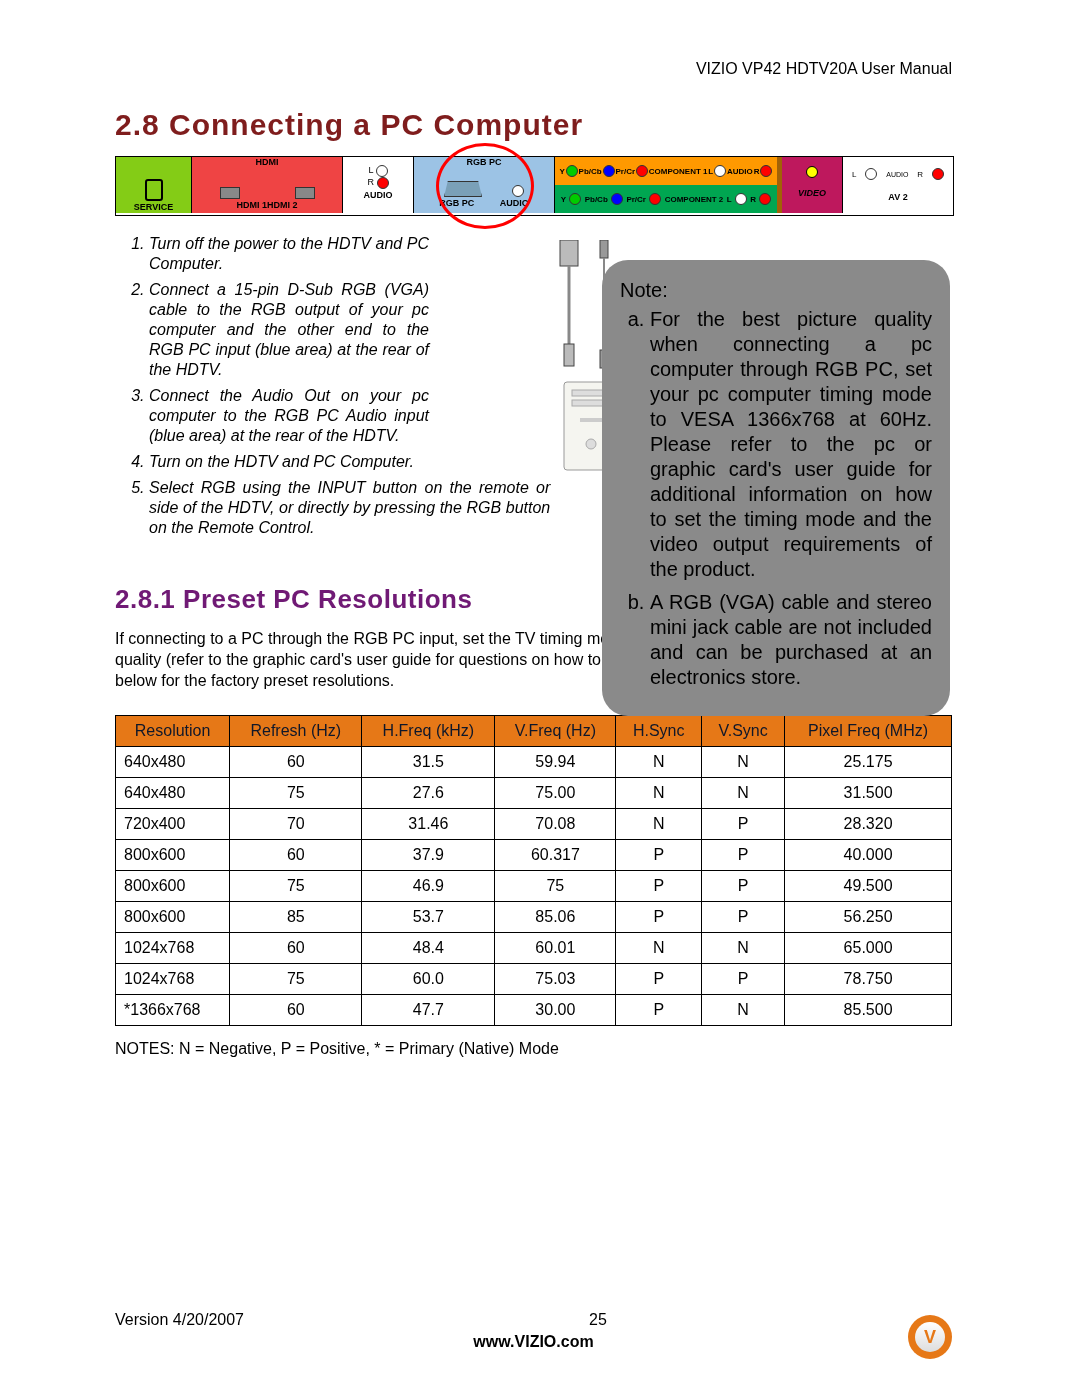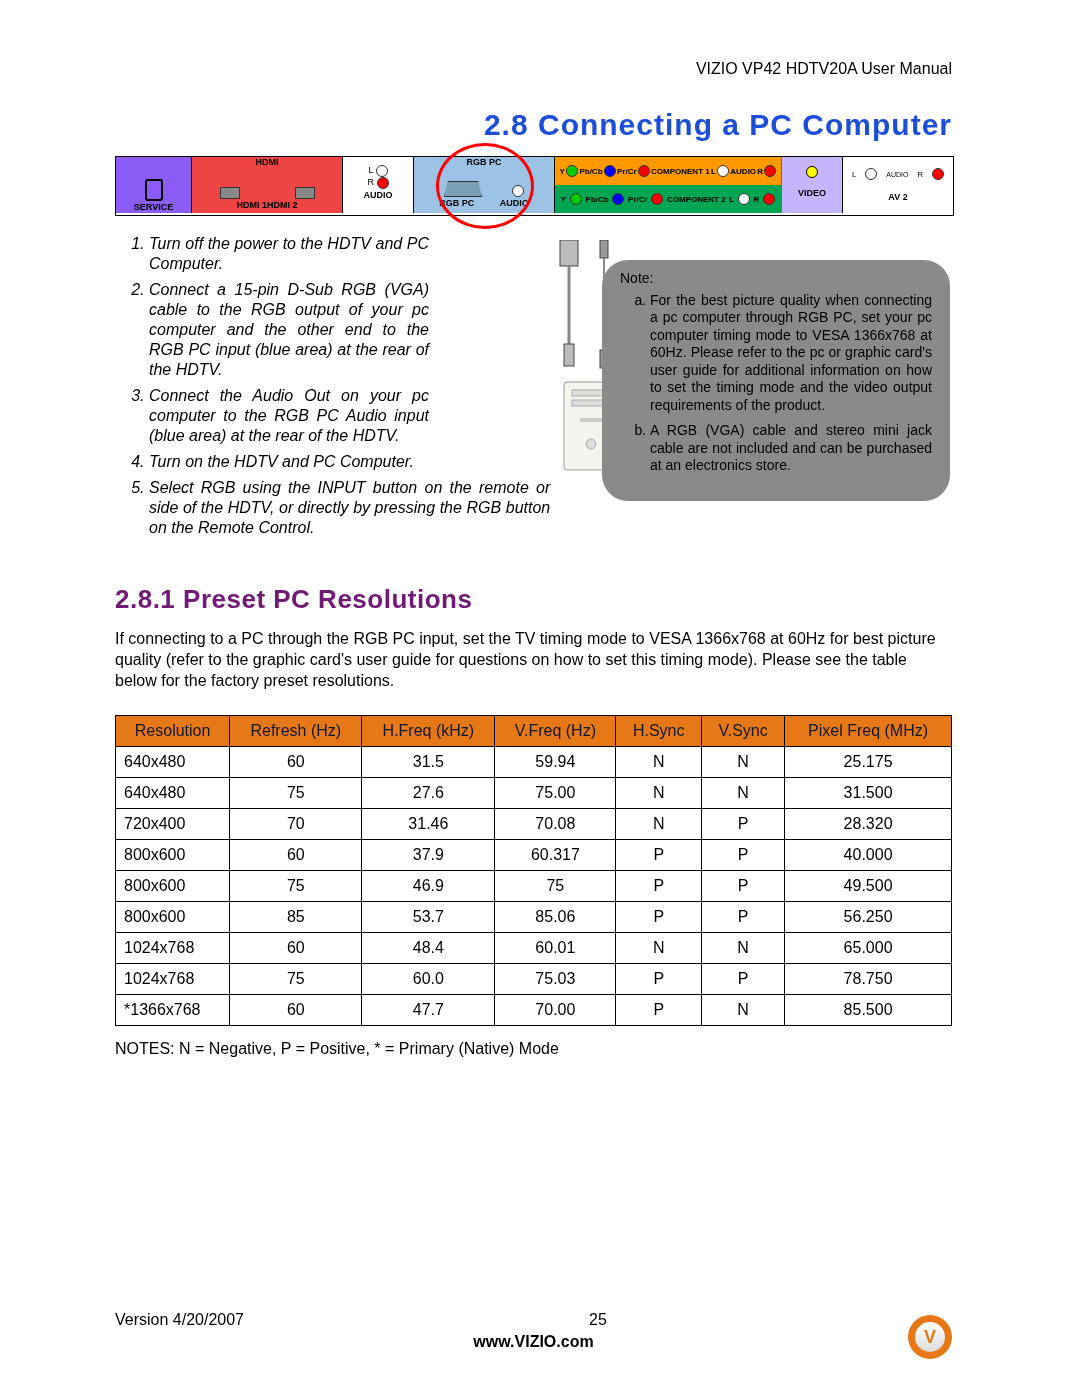--- a/index.html
+++ b/index.html
@@ -15,50 +15,49 @@
     box-sizing: border-box;
     padding: 60px 108px 40px 115px;
   }
   .doc-header {
     text-align: right;
     font-size: 16px;
     margin-bottom: 30px;
   }
   h1.section {
     font-family: "Arial Black", Arial, sans-serif;
-    color: #1d4ed8;
+    color: #7f1d1d;
     font-size: 30px;
     font-weight: 900;
     letter-spacing: 1px;
     margin: 0 0 14px 0;
-    text-align: right;
   }
   h2.subsection {
     font-family: "Arial Black", Arial, sans-serif;
     color: #701a75;
     font-size: 26px;
     font-weight: 900;
     letter-spacing: 0.5px;
     margin: 40px 0 14px 0;
   }
   .connector-diagram {
     border: 1px solid #000;
     width: 100%;
     height: 58px;
     display: flex;
   }
   .cd-seg { height: 56px; }
   .cd-label { font-size: 9px; text-align:center; padding-top:1px; font-weight:bold; }
   .cd-label-top { font-size: 9px; text-align:center; font-weight:bold; }
-  .cd-white { background:#8b5cf6; flex:0 0 75px; position:relative; }
+  .cd-white { background:#84cc16; flex:0 0 75px; position:relative; }
   .cd-hdmi { background:#ef4444; flex:0 0 150px; border-left:1px solid #000; position:relative; }
   .cd-audio { background:#fff; flex:0 0 70px; border-left:1px solid #000; }
   .cd-rgb { background:#9CC3E5; flex:0 0 140px; border-left:1px solid #000; position:relative; }
   .cd-comp { background:#fff; flex:1; border-left:1px solid #000; display:flex; flex-direction:column; }
-  .cd-av1 { background:#c4b5fd; flex:0 0 60px; border-left:1px solid #a16207; position:relative; }
+  .cd-av1 { background:#be185d; flex:0 0 60px; border-left:5px solid #a16207; position:relative;font-style:italic; }
   .cd-av2 { background:#fff; flex:0 0 110px; border-left:1px solid #000; position:relative; }
   .comp-row1 { flex:1; background:#FF9900; display:flex; font-size:8px; align-items:center; justify-content:space-around; padding:0 4px; color:#000; }
   .comp-row2 { flex:1; background:#00A651; display:flex; font-size:8px; align-items:center; justify-content:space-around; padding:0 4px; color:#000; }
   .comp-row1 .lbl, .comp-row2 .lbl { font-weight:bold; font-size:8px; }
   .red-oval {
     position:absolute;
     border:3px solid #ff0000;
     border-radius:50%;
     width:92px; height:80px;
     top:-14px; left:22px;
@@ -74,22 +73,22 @@
   .instructions-ol li { margin-bottom:6px; text-align: justify; max-width:280px; }
   .instructions-ol li.wide { max-width:none; }
   .note-box {
     position:absolute;
     right:110px;
     top:260px;
     width:348px;
     background:#8a8a8a;
     color:#000;
     border-radius:26px;
-    padding:10px 18px 18px 18px;
-    font-size:14px;
+    padding:18px 18px 18px 18px;
+    font-size:20px;
     line-height:1.25;
     box-sizing:border-box;
   }
   .note-box ol { list-style-type: lower-alpha; padding-left:30px; margin:4px 0 0 0; }
   .note-box li { text-align: justify; margin-bottom:8px; }
   .preset-text { font-size:16px; line-height:1.3; margin:0 0 24px 0; }
   table.res {
     border-collapse: collapse;
     width: 100%;
     font-size:16px;
@@ -355,21 +354,21 @@
           <td>60.0</td>
           <td>75.03</td>
           <td>P</td>
           <td>P</td>
           <td>78.750</td>
         </tr>
         <tr>
           <td>*1366x768</td>
           <td>60</td>
           <td>47.7</td>
-          <td>70.00</td>
+          <td>30.00</td>
           <td>P</td>
           <td>N</td>
           <td>85.500</td>
         </tr>
       </tbody>
   </table>
 
   <div class="table-notes">NOTES: N = Negative, P = Positive, * = Primary (Native) Mode</div>
 
   <div class="footer">

